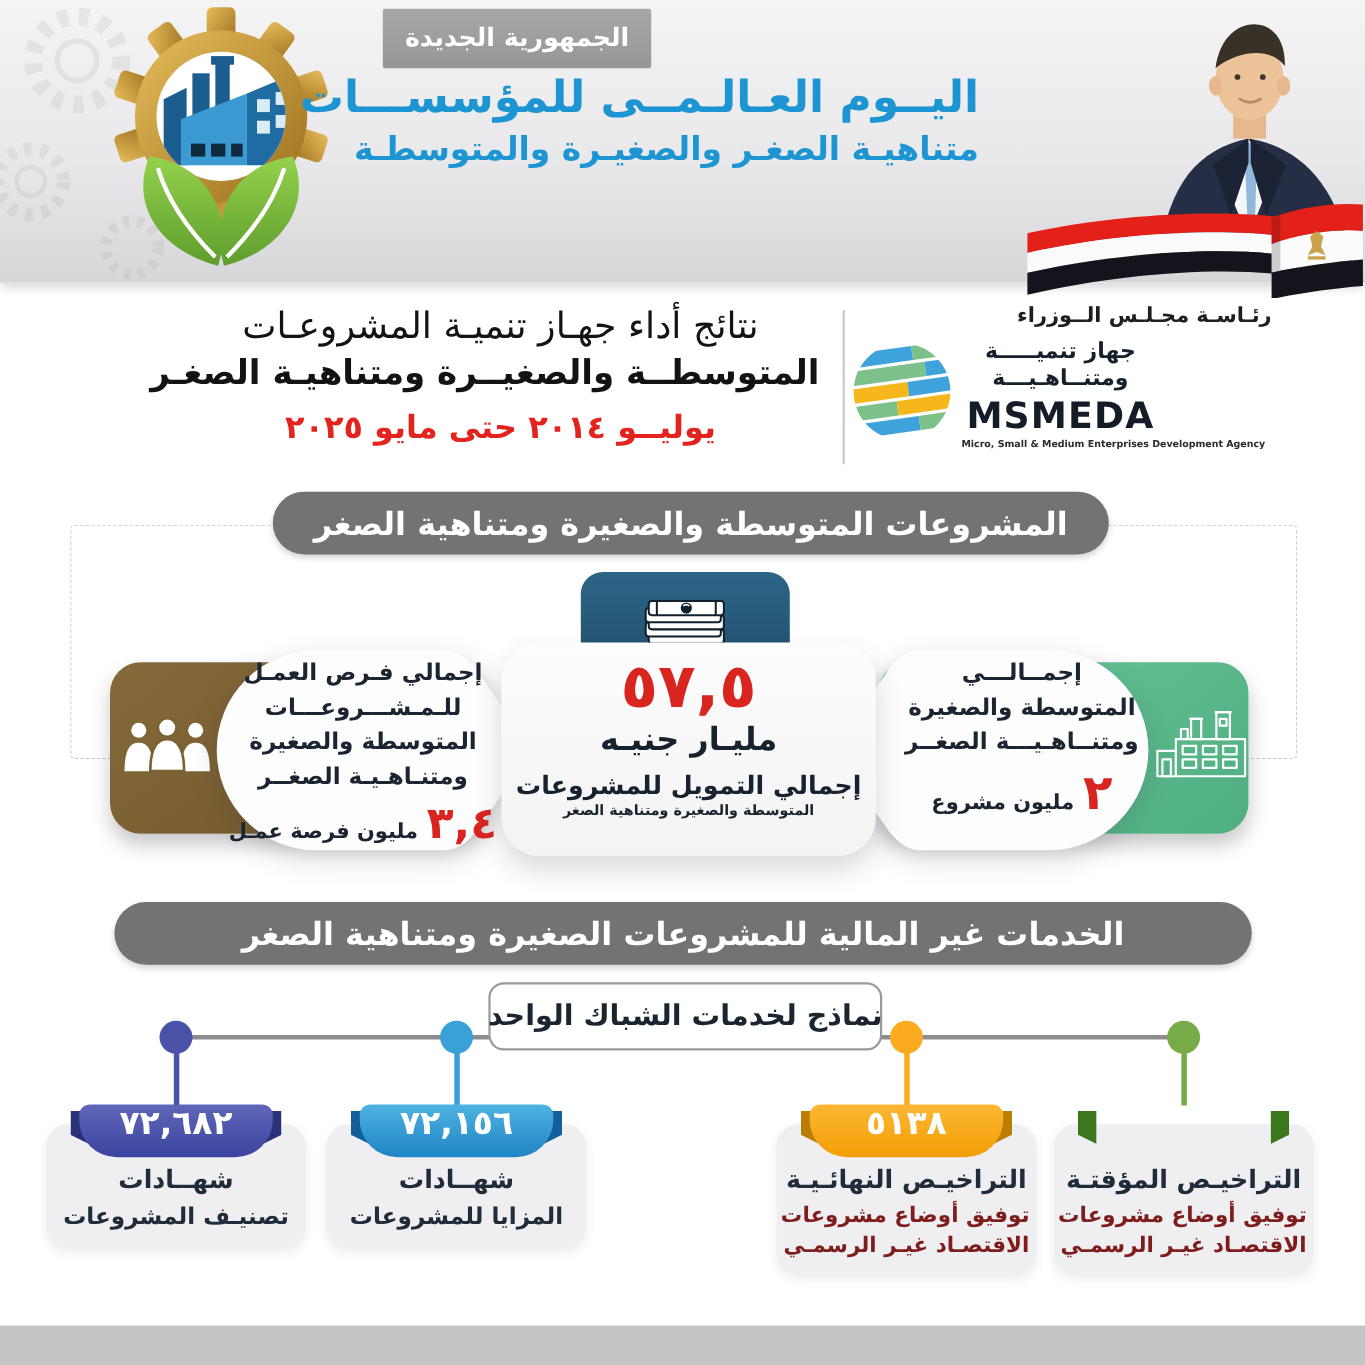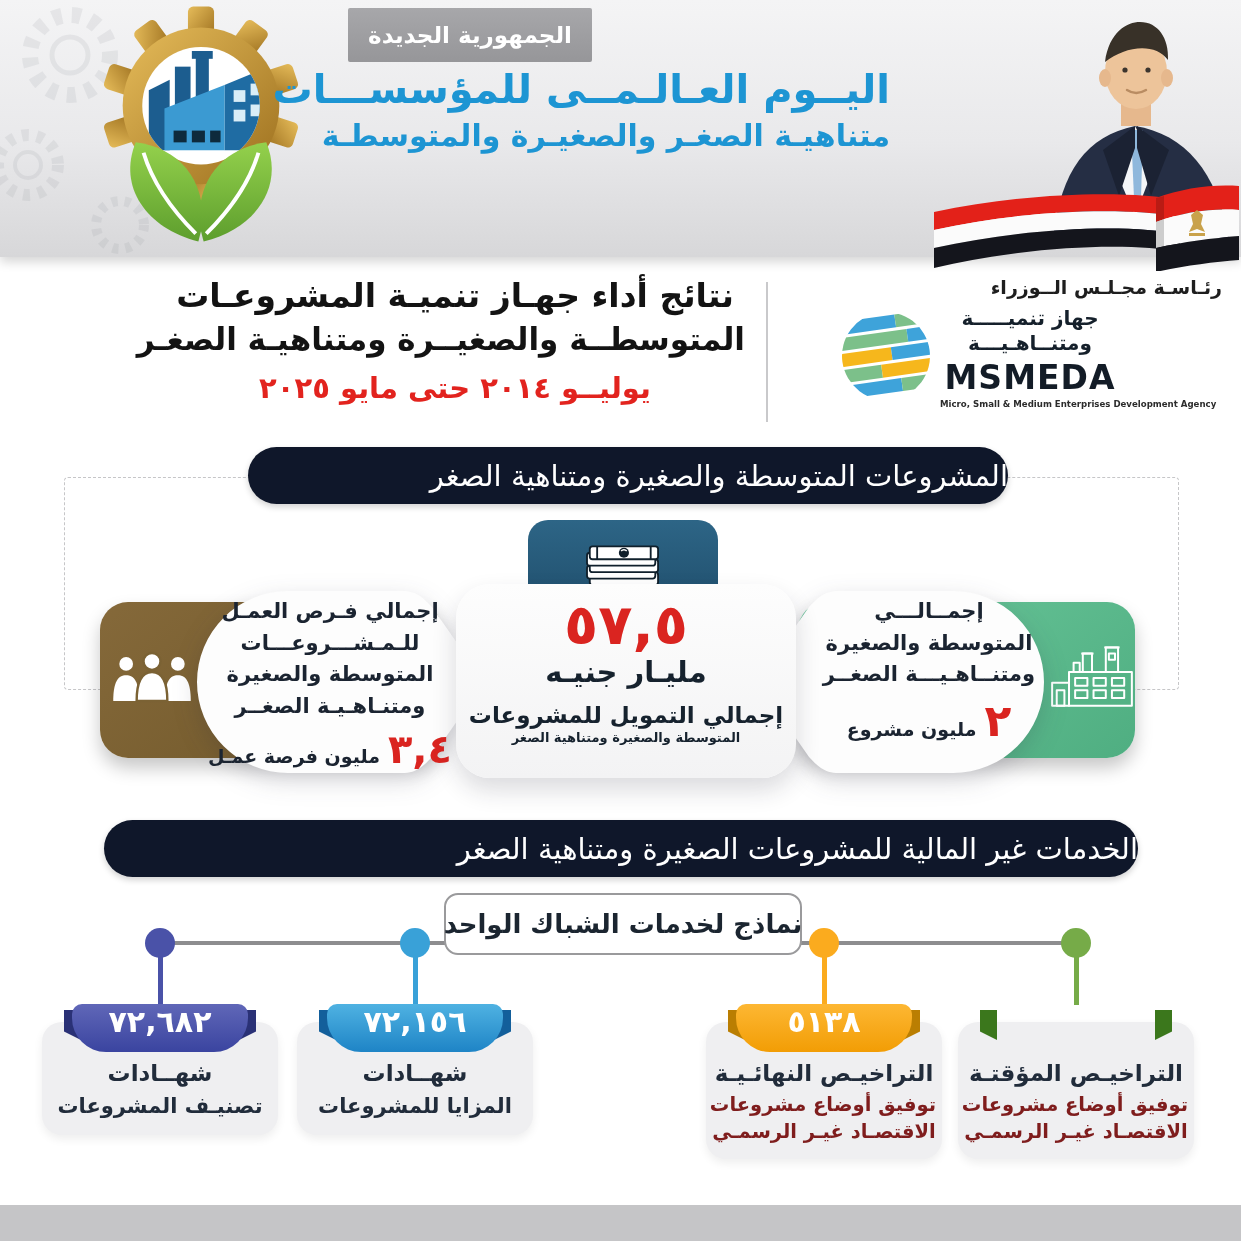--- a/index.html
+++ b/index.html
@@ -14,35 +14,35 @@
           box-shadow:0 5px 10px rgba(0,0,0,.16);}
   .badge{left:348px;top:8px;width:244px;height:54px;background:linear-gradient(180deg,#a7a7aa,#969699);
          border-radius:2px;display:flex;align-items:center;justify-content:center;
          color:#fff;font-size:23px;font-weight:700;}
   .main-titles{left:330px;top:64px;width:560px;text-align:center;}
   .main-title-1{font-size:40px;font-weight:800;color:#1d95d3;line-height:1.25;}
   .main-title-2{font-size:30px;font-weight:800;color:#1d95d3;line-height:1.2;margin-top:4px;}
 
   
   .results-heading{left:165px;top:274px;width:580px;text-align:center;color:#131313;}
-  .rh1{font-size:33px;font-weight:700;line-height:1.35;}
+  .rh1{font-size:33px;font-weight:400;line-height:1.35;}
   .rh2{font-size:31px;font-weight:800;line-height:1.3;}
   .period{font-size:29px;font-weight:800;color:#e2231e;margin-top:12px;}
   .v-divider{left:766px;top:282px;width:2px;height:140px;background:#c9c9cb;}
-  .agency{left:832px;top:272px;width:392px;height:150px;}
+  .agency{left:766px;top:272px;width:392px;height:150px;}
   .authority{position:absolute;right:2px;top:4px;width:210px;text-align:center;
              font-size:19px;font-weight:800;color:#1e1e1e;}
   .agency-name{position:absolute;left:108px;top:34px;width:180px;text-align:center;color:#15202b;}
   .agency-ar{font-size:20px;font-weight:800;line-height:1.25;}
   .acronym{font-size:33px;font-weight:800;letter-spacing:1px;color:#131c27;direction:ltr;margin-top:2px;}
   .tagline{font-size:8.6px;font-weight:700;color:#2c2c2c;direction:ltr;margin-top:2px;}
 
   
-  .banner{background:#0f172a;border-radius:29px;color:#fff;display:flex;align-items:center;
-          font-weight:400;box-shadow:0 3px 6px rgba(0,0,0,.18);}
+  .banner{background:#737373;border-radius:29px;color:#fff;display:flex;align-items:center;
+          justify-content:center;font-weight:700;box-shadow:0 3px 6px rgba(0,0,0,.18);}
   .banner1{left:248px;top:447px;width:760px;height:57px;font-size:29px;}
   .banner2{left:104px;top:820px;width:1034px;height:57px;font-size:29px;}
 
   
   .frame{left:64px;top:477px;width:1113px;height:211px;border:1px dashed #c6c6c8;border-radius:4px;}
   .block{border-radius:28px;box-shadow:0 10px 18px rgba(0,0,0,.22);}
   .block-brown{left:100px;top:602px;width:342px;height:156px;background:linear-gradient(140deg,#85693a,#6e5628);}
   .block-green{left:798px;top:602px;width:337px;height:156px;background:linear-gradient(140deg,#6cc89c,#4fae81);}
   .bubble-text{text-align:center;color:#1b2431;z-index:6;}
   .bubble-line{font-size:21px;font-weight:800;line-height:1.5;}

